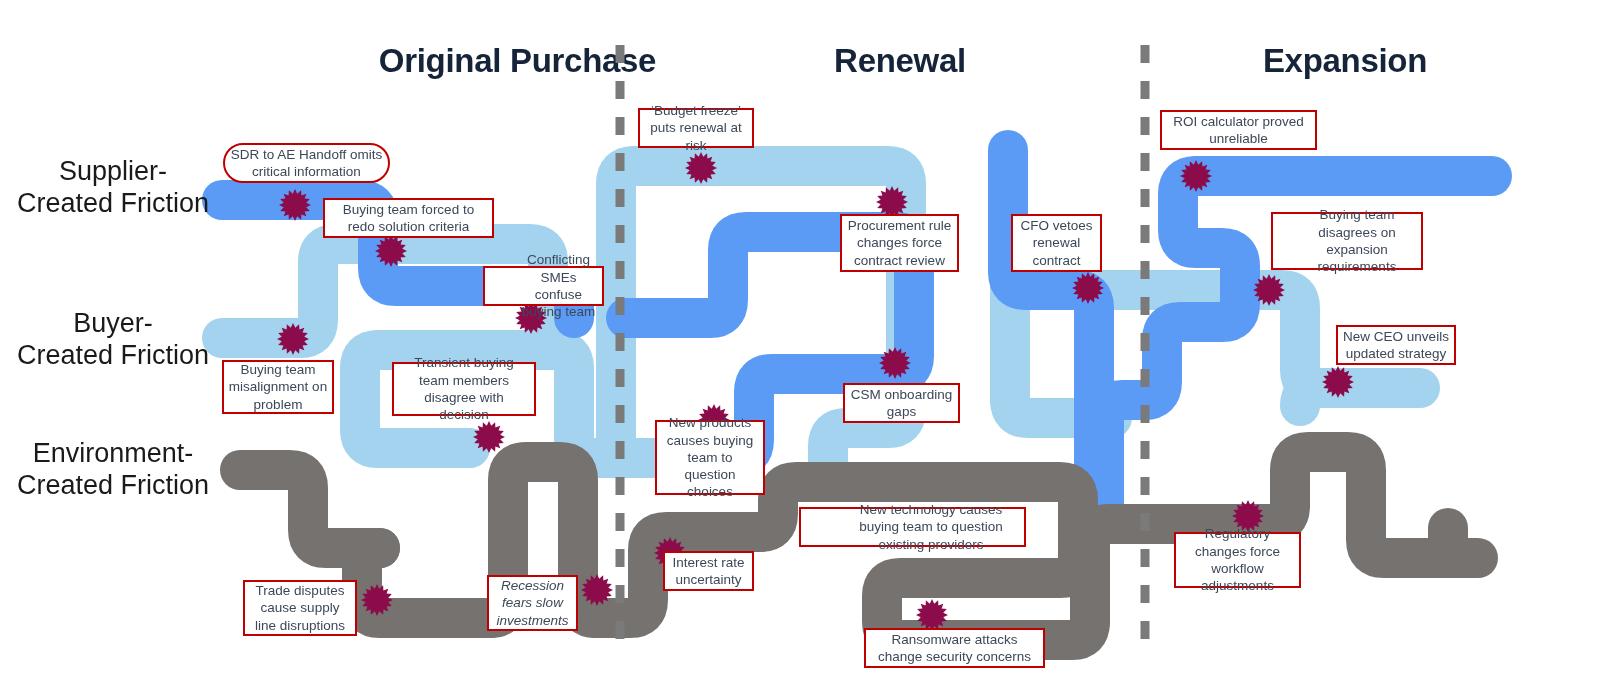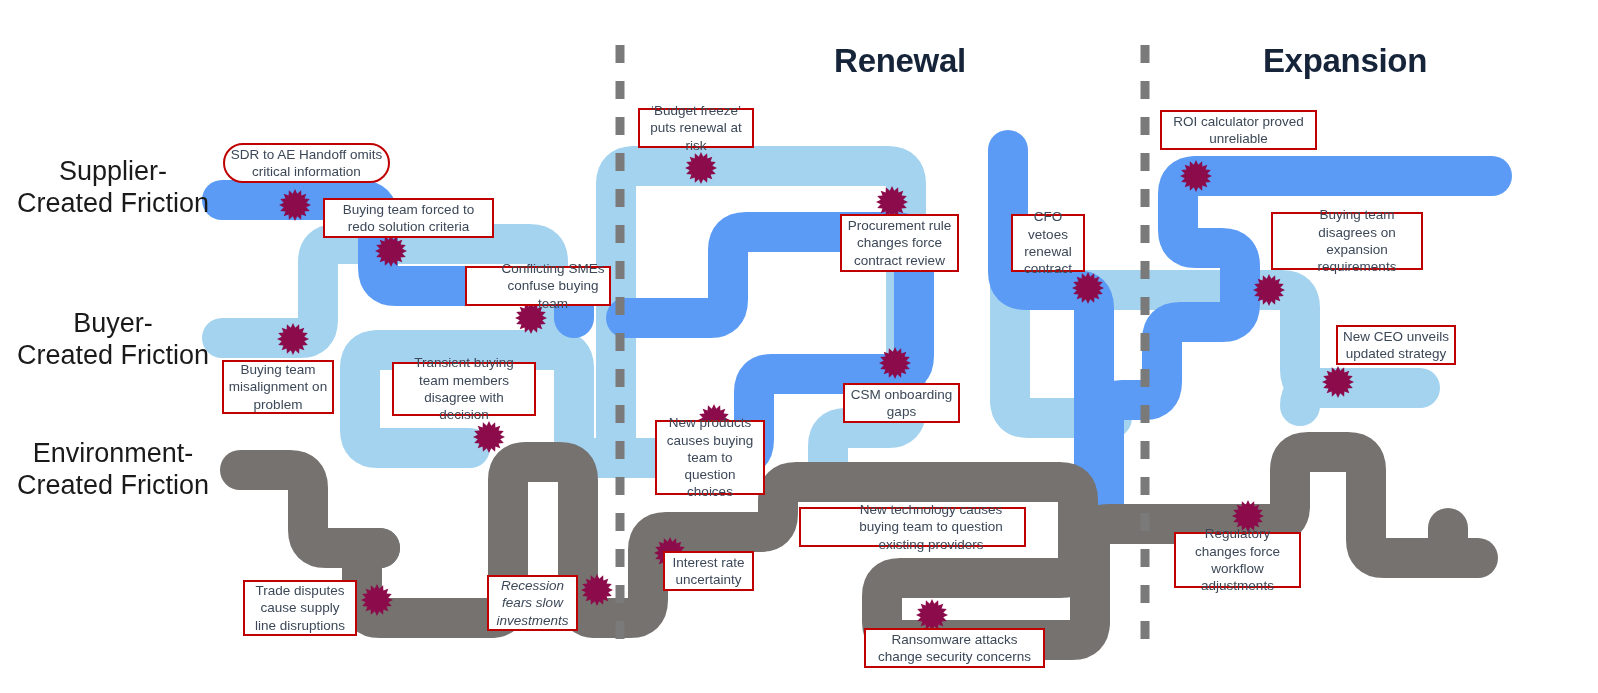--- a/index.html
+++ b/index.html
@@ -114,20 +114,21 @@
       <path class="p envw" d="M 1430 558 H 1478"></path>
       <path class="p envw" d="M 520 600 H 560"></path>
     </g>
   </svg>
 
   <svg id="dividers" style="position:absolute;left:0;top:0;width:1598px;height:693px;z-index:30;pointer-events:none;" viewBox="0 0 1598 693">
     <line x1="620" y1="45" x2="620" y2="645" stroke="#7A7A7A" stroke-width="9" stroke-dasharray="18 18"></line>
     <line x1="1145" y1="45" x2="1145" y2="645" stroke="#7A7A7A" stroke-width="9" stroke-dasharray="18 18"></line>
   </svg>
 
+  <div class="phase-header" style="left:245px;top:42px;width:545px;">Original Purchase</div>
   <div class="phase-header" style="left:640px;top:42px;width:520px;">Renewal</div>
   <div class="phase-header" style="left:1100px;top:42px;width:490px;">Expansion</div>
 
   <div class="row-label" style="left:0px;top:156px;width:226px;">Supplier-
 Created Friction</div>
   <div class="row-label" style="left:0px;top:308px;width:226px;">Buyer-
 Created Friction</div>
   <div class="row-label" style="left:0px;top:438px;width:226px;">Environment-
 Created Friction</div>
 
@@ -229,36 +230,36 @@
       </div>
     </div>
 
   <div id="callouts">
       <div class="callout" style="left: 223px; top: 143px; width: 167px; height: 40px; border-radius: 20px;">
         <span>SDR to AE Handoff omits critical information</span>
       </div>
       <div class="callout" style="left: 323px; top: 198px; width: 171px; height: 40px;">
         <span>Buying team forced to redo solution criteria</span>
       </div>
-      <div class="callout" style="left: 465px; top: 266px; width: 146px; height: 40px; padding-left: 34px;">
+      <div class="callout" style="left: 483px; top: 266px; width: 121px; height: 40px; padding-left: 34px;">
         <span>Conflicting SMEs confuse buying team</span>
       </div>
       <div class="callout" style="left: 222px; top: 360px; width: 112px; height: 54px;">
         <span>Buying team misalignment on problem</span>
       </div>
       <div class="callout" style="left: 392px; top: 362px; width: 144px; height: 54px;">
         <span>Transient buying team members disagree with decision</span>
       </div>
       <div class="callout" style="left: 638px; top: 108px; width: 116px; height: 40px;">
         <span>‘Budget freeze’ puts renewal at risk</span>
       </div>
       <div class="callout" style="left: 840px; top: 214px; width: 119px; height: 58px;">
         <span>Procurement rule changes force contract review</span>
       </div>
-      <div class="callout" style="left: 1011px; top: 214px; width: 74px; height: 58px; justify-content: flex-end;">
+      <div class="callout" style="left: 1011px; top: 214px; width: 91px; height: 58px; justify-content: flex-end;">
         <span>CFO vetoes renewal contract</span>
       </div>
       <div class="callout" style="left: 843px; top: 383px; width: 117px; height: 40px;">
         <span>CSM onboarding gaps</span>
       </div>
       <div class="callout" style="left: 655px; top: 420px; width: 110px; height: 75px;">
         <span>New products causes buying team to question choices</span>
       </div>
       <div class="callout" style="left: 1160px; top: 110px; width: 157px; height: 40px;">
         <span>ROI calculator proved unreliable</span>

